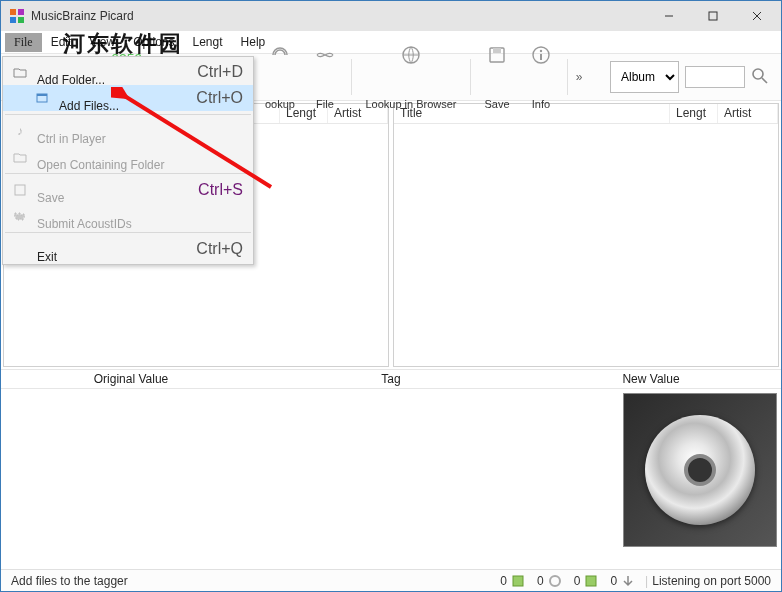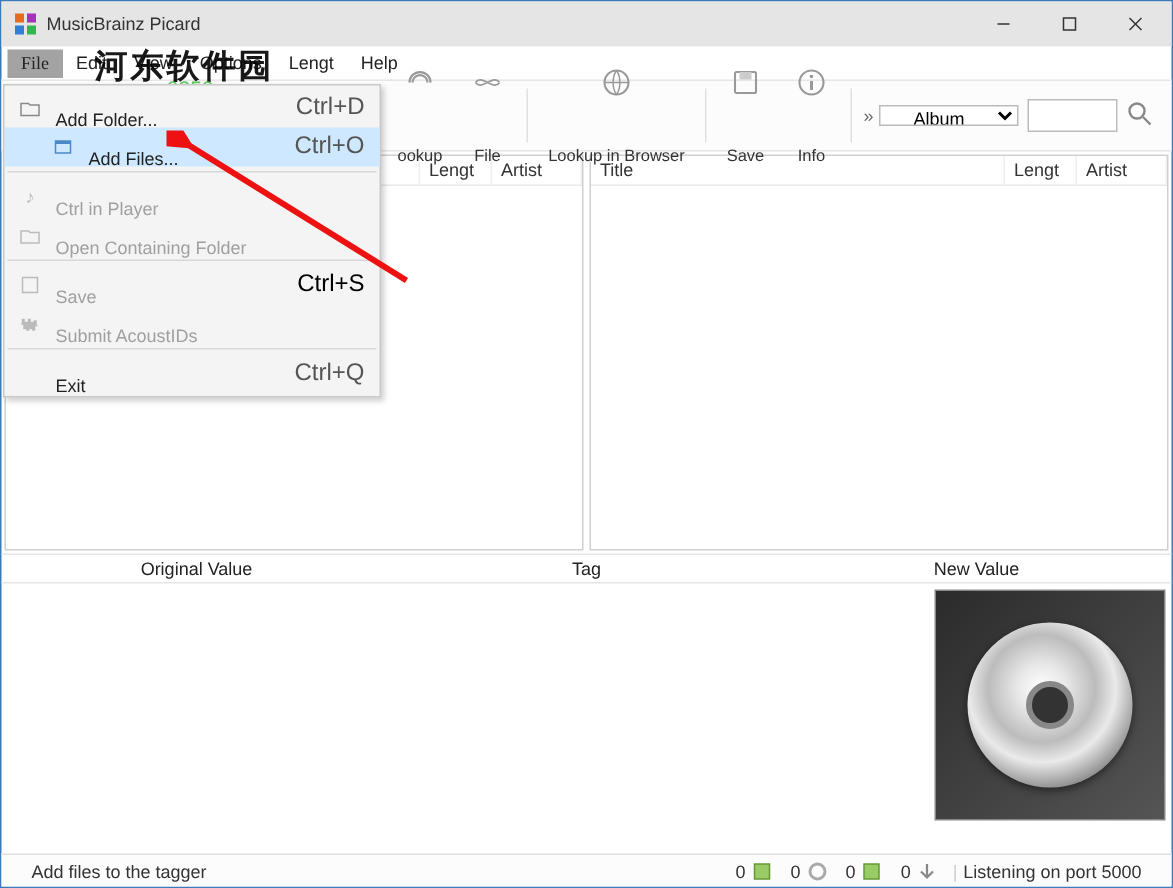--- a/index.html
+++ b/index.html
@@ -14,48 +14,48 @@
 .menubar .menu-item.active { background: #a3a3a3; font-family: Liberation Serif, serif; }
 .watermark-url { position: absolute; left: 62px; top: 50px; color: #4cc24c; font-size: 14px; z-index: 5; opacity: .9; pointer-events:none;}
 .watermark-cn { position: absolute; left: 62px; top: 28px; color: #000000; font-size: 22px; font-weight: bold; z-index: 5; letter-spacing:2px; opacity:.9; pointer-events:none;}
 .toolbar { height: 48px; border-top: 1px solid #e6e6e6; border-bottom: 1px solid #e6e6e6; background: #fcfcfc; display: flex; align-items: center; padding: 0 4px; position: relative; }
 .toolbar .tb-btn { display: flex; flex-direction: column; align-items: center; justify-content: center; padding: 2px 8px; color: #666; min-width: 44px; gap: 30px; }
 .toolbar .tb-btn .ic { width: 22px; height: 22px; display: flex; align-items: center; justify-content: center; }
 .toolbar .tb-btn span { font-size: 11px; margin-top: 2px; color: #333; }
 .toolbar .sep { width: 1px; height: 36px; background: #e0e0e0; margin: 0 4px; }
 .toolbar .chev { width: 14px; color: #666; text-align:center;}
 .toolbar .right { margin-left: auto; display: flex; align-items: center; gap: 6px; padding-right: 6px; }
-.toolbar select { height: 14px; border: 1px solid #bbb; background: #fff; font-size: 12px; padding: 0 18px; }
+.toolbar select { height: 32px; border: 1px solid #bbb; background: #fff; font-size: 12px; padding: 0 6px; }
 .toolbar input[type=text] { height: 22px; width: 60px; border: 1px solid #bbb; padding: 0 4px; }
 .search-icon { width: 20px; height: 20px; color: #888; }
 .main { display: flex; height: 268px; }
 .pane { flex: 1; border: 1px solid #d0d0d0; margin: 2px; background: #fff; display: flex; flex-direction: column; }
 .pane .headers { height: 20px; border-bottom: 1px solid #e8e8e8; display: flex; color: #333; }
 .pane .headers .col { padding: 2px 6px; border-right: 1px solid #eee; }
 .pane .body { flex: 1; }
 .tag-headers { height: 20px; display: flex; border-top:1px solid #e6e6e6; border-bottom:1px solid #e6e6e6; }
 .tag-headers .th { flex: 1; text-align: center; padding: 2px; color: #222; }
 .lower { display: flex; height: 164px; }
 .lower .tag-area { flex: 1; margin: 2px; background: #fff; }
 .lower .art { width: 154px; height: 154px; margin: 4px; background: linear-gradient(135deg,#2b2b2b,#555); display:flex; align-items:center; justify-content:center; border:1px solid #888;}
 .disc { width: 110px; height: 110px; border-radius: 50%; background: radial-gradient(circle at 45% 40%, #fff 0%, #e8e8e8 18%, #bcbcbc 40%, #eaeaea 55%, #8f8f8f 75%, #d8d8d8 100%); position: relative; box-shadow: 0 2px 6px rgba(0,0,0,.5);}
 .disc::after { content:""; position:absolute; left:50%; top:50%; width:24px; height:24px; background:#333; border:4px solid #888; border-radius:50%; transform:translate(-50%,-50%);}
-.statusbar { position: absolute; bottom: 0; left: 0; right: 0; height: 22px; border-top: 1px solid #e0e0e0; display: flex; align-items: center; padding: 0 20px; color: #333; background:#fcfcfc;}
+.statusbar { position: absolute; bottom: 0; left: 0; right: 0; height: 22px; border-top: 1px solid #e0e0e0; display: flex; align-items: center; padding: 0 10px; color: #333; background:#fcfcfc;}
 .statusbar .st-left { flex: 1; }
 .statusbar .st-item { display: flex; align-items: center; gap: 4px; margin: 0 6px; }
 .statusbar .st-icon { width: 14px; height: 14px; }
 .dropdown { position: absolute; left: 1px; top: 55px; width: 252px; background: #f4f4f4; border: 1px solid #c8c8c8; box-shadow: 2px 2px 4px rgba(0,0,0,.2); z-index: 20; padding: 2px 0;}
 .dropdown .dd-item { height: 26px; display: flex; align-items: center; padding: 0 10px 0 6px; color: #222; }
 .dropdown .dd-item.disabled { color: #a0a0a0; }
 .dropdown .dd-item.hover { background: #cde8ff; padding-left: 28px; }
 .dropdown .dd-ic { width: 22px; display: flex; justify-content: center; color: #666; }
 .dropdown .dd-item.disabled .dd-ic { color: #bbb; }
 .dropdown .dd-label { flex: 1; padding-left: 6px; margin-top: 15px; }
 .dropdown .dd-sc { color: #555; font-size: 16px; }
-.dropdown .dd-item.disabled .dd-sc { color: #000000; }
+.dropdown .dd-item.disabled .dd-sc { color: #701a75; }
 .dropdown hr { border: none; border-top: 1px solid #d8d8d8; margin: 3px 2px; }
 .arrow { position: absolute; z-index: 30; pointer-events:none; }
 </style>
 </head>
 <body>
 
 <div class="window">
 
   <div class="titlebar">
     <span class="app-icon">

